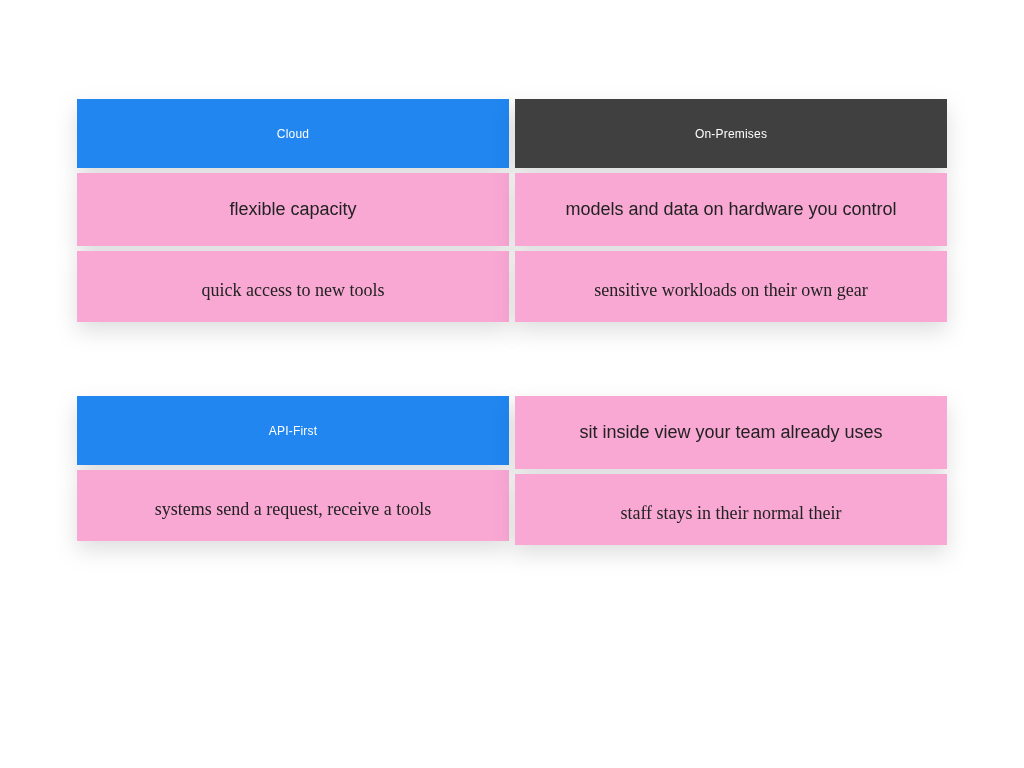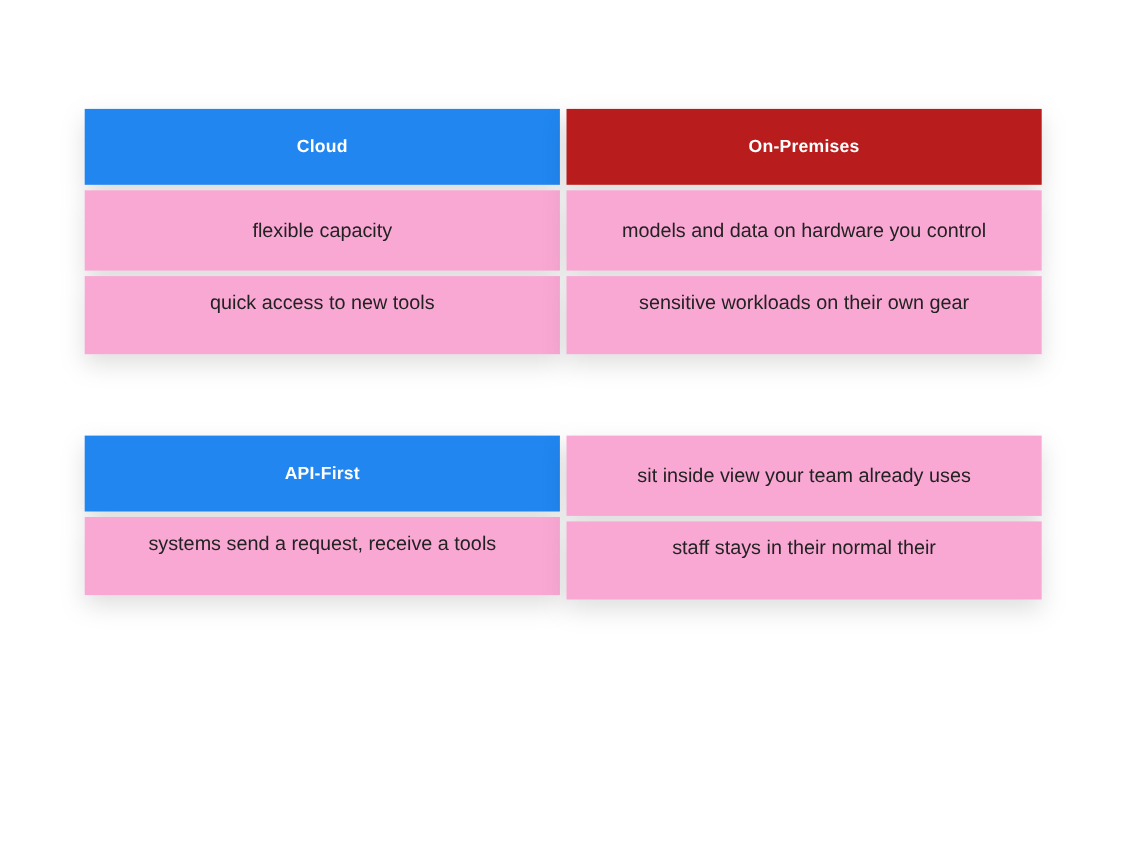--- a/index.html
+++ b/index.html
@@ -39,48 +39,49 @@
     gap: 5px;
     filter: drop-shadow(0 9px 11px rgba(0, 0, 0, 0.13));
   }
 
   .column-header {
     height: 69px;
     display: flex;
     align-items: center;
     justify-content: center;
     color: #ffffff;
-    font-size: 16px;
-    font-weight: bold;
+    font-size: 12px;
+    font-weight: normal;
     letter-spacing: 0.2px;
   }
 
   .column-header.accent-blue   { background: #2186f0; }
-  .column-header.accent-purple { background: #b91c1c; }
+  .column-header.accent-purple { background: #404040; }
 
   .column-cell {
     background: #f9a8d4;
     display: flex;
     align-items: center;
     justify-content: center;
     color: #222222;
     font-size: 18px;
     font-weight: normal;
     text-align: left;
     padding: 0 12px;
     box-sizing: border-box;
   }
 
   .column-cell.row-0 {
     height: 73px;
   }
   .column-cell.row-1 {
     height: 71px;
     align-items: flex-start;
-    padding-top: 14px;
+    padding-top: 29px;
+    font-family: Liberation Serif, serif;
   }
 </style>
 </head>
 <body>
 
 <div class="canvas">
 
   <div class="compare-table" id="table-0">
 
     <div class="compare-column">

